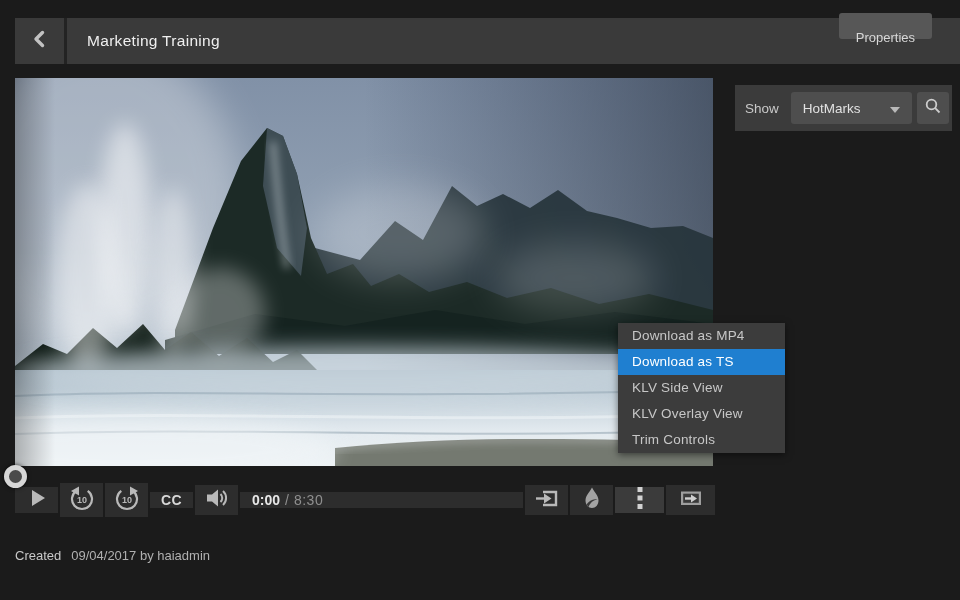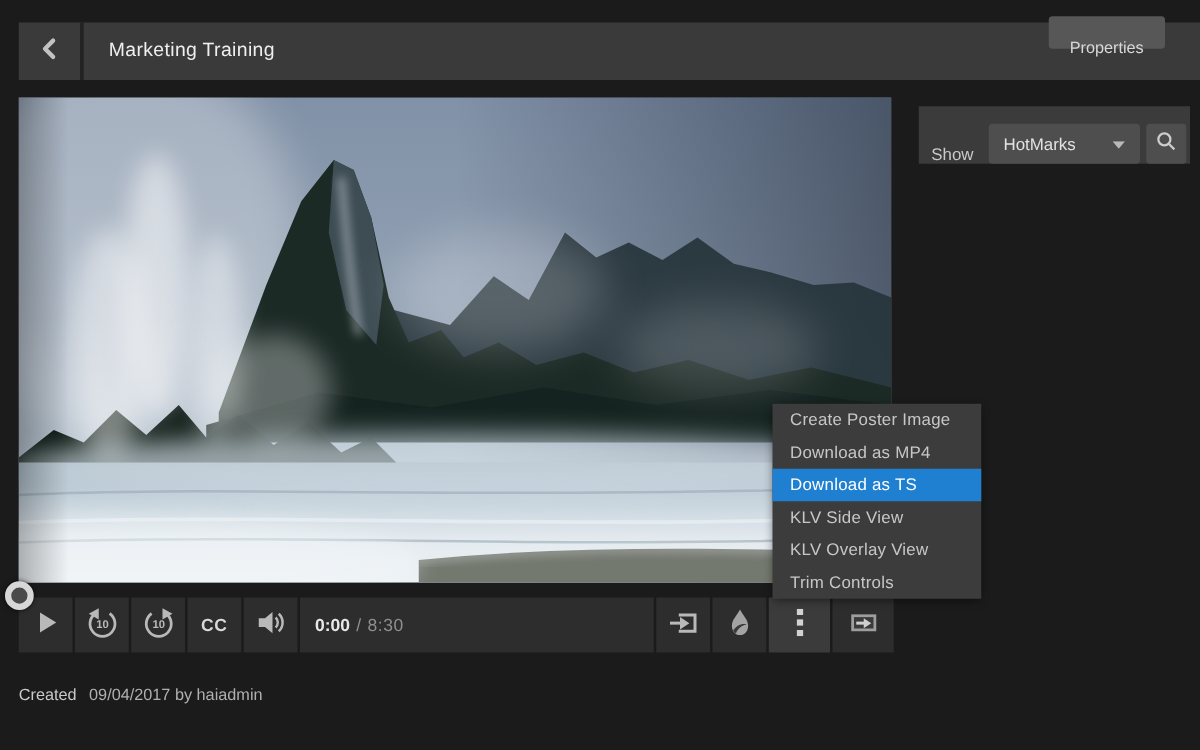--- a/index.html
+++ b/index.html
@@ -11,36 +11,36 @@
   .header{position:absolute;left:15px;top:18px;right:0;height:46px;background:#3a3a3a;display:flex;}
   .back-btn{width:52px;height:46px;display:flex;align-items:center;justify-content:center;
             border-right:3px solid #232323;cursor:pointer;}
   .page-title{line-height:46px;padding-left:20px;font-size:15.5px;color:#efefef;letter-spacing:.3px;}
   .props-btn{position:absolute;right:28px;top:13px;height:26px;padding:12px 17px;background:#575757;
              border:none;border-radius:3px;color:#d8d8d8;font-size:13px;line-height:26px;cursor:pointer;
              font-family:"Liberation Sans",sans-serif;}
 
   
   .filter{position:absolute;left:735px;top:85px;width:217px;height:46px;background:#3b3b3b;
-          display:flex;align-items:flex-end;}
+          display:flex;align-items:center;}
   .show-label{margin-left:10px;font-size:13.5px;color:#c9c9c9;}
   .dropdown{margin-left:12px;width:121px;height:32px;background:#4e4e4e;border-radius:3px;
             display:flex;align-items:center;justify-content:space-between;padding:0 12px;cursor:pointer;}
   .dropdown .val{font-size:13.5px;color:#e2e2e2;}
   .search-btn{margin-left:5px;width:32px;height:32px;background:#4e4e4e;border-radius:3px;
               display:flex;align-items:center;justify-content:center;cursor:pointer;}
 
   
   .video{position:absolute;left:15px;top:78px;width:698px;height:388px;background:#55616e;z-index:1;}
   .video svg{display:block;}
   .scrubber{position:absolute;left:4px;top:465px;width:23px;height:23px;border-radius:50%;
             background:#4a4a4a;border:5px solid #d7d7d7;z-index:4;box-shadow:0 0 4px rgba(0,0,0,.7);cursor:pointer;}
 
   
-  .cbar{position:absolute;left:15px;top:478px;width:700px;height:44px;display:flex;gap:2px;z-index:2;}
+  .cbar{position:absolute;left:15px;top:478px;width:700px;height:44px;display:flex;gap:2px;z-index:2;align-items:center;}
   .cbtn{background:#2d2d2d;flex:0 0 43px;display:flex;align-items:center;justify-content:center;cursor:pointer;}
   .cbtn.wide{flex:0 0 49px;}
   .cbtn.active{background:#3b3b3b;}
   .time-seg{flex:1;background:#2d2d2d;display:flex;align-items:center;padding-left:12px;}
   .cc-txt{font-size:14px;font-weight:bold;color:#d9d9d9;letter-spacing:.5px;}
   .t-cur{font-size:14px;font-weight:bold;color:#e8e8e8;}
   .t-sep{font-size:14px;color:#8f8f8f;margin:0 5px;}
   .t-dur{font-size:14px;color:#8f8f8f;letter-spacing:.5px;}
 
   
@@ -239,21 +239,20 @@
           <rect x="3" y="6.5" width="20" height="13.5" fill="#9e9e9e"></rect>
           <rect x="5.2" y="8.7" width="15.6" height="9.1" fill="#3a3a3a"></rect>
           <rect x="7" y="12.3" width="7" height="2.4" fill="#cfcfcf"></rect>
           <polygon points="13,9.5 19,13.5 13,17.5" fill="#cfcfcf"></polygon>
         </svg>
       </span>
     </div>
   </div>
 
   <div class="menu">
-    <div class="menu-item">Create Poster Image</div>
     <div class="menu-item">Download as MP4</div>
     <div class="menu-item highlighted">Download as TS</div>
     <div class="menu-item">KLV Side View</div>
     <div class="menu-item">KLV Overlay View</div>
     <div class="menu-item">Trim Controls</div>
   </div>
 
   <div class="footer">
     <span class="f-label">Created</span><span class="f-value">09/04/2017 by haiadmin</span>
   </div>

